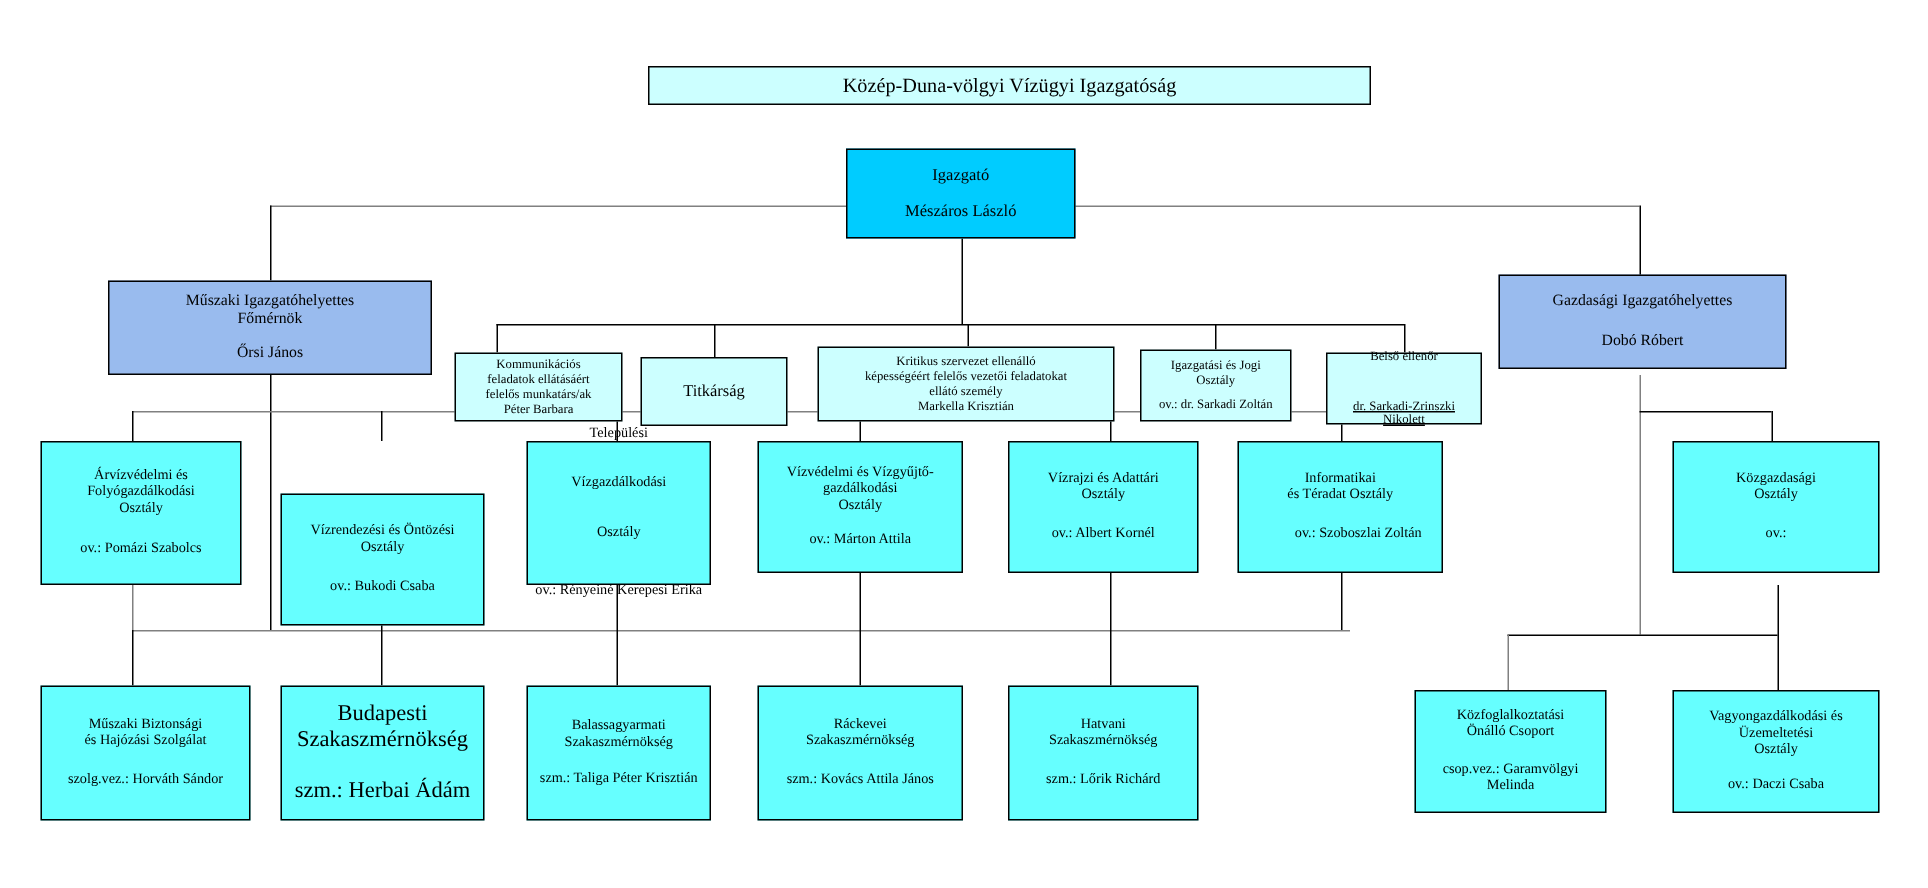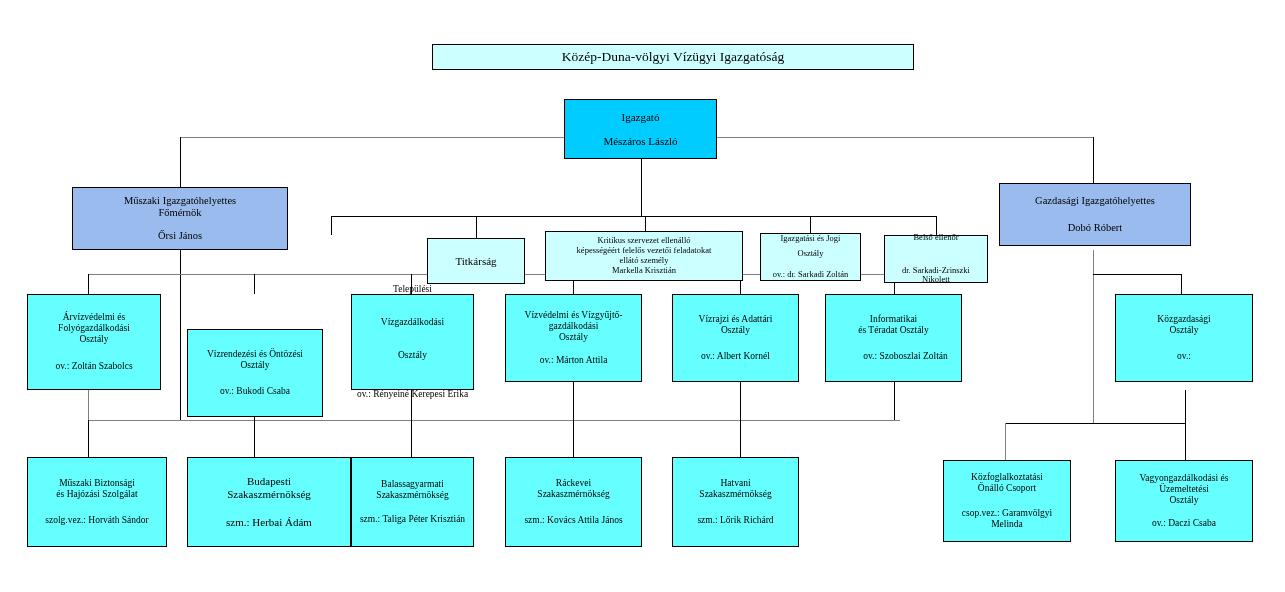--- a/index.html
+++ b/index.html
@@ -90,48 +90,54 @@
     <div class="title">Műszaki Igazgatóhelyettes</div>
     <div class="title">Főmérnök</div>
     <div class="person" style="margin-top:10px;">Őrsi János</div>
   </div>
 
   <div class="node c-deputy" style="left:999px;top:183px;width:192px;height:63px;font-size:10.5px;">
     <div class="title">Gazdasági Igazgatóhelyettes</div>
     <div class="person" style="margin-top:14px;">Dobó Róbert</div>
   </div>
 
+  <div class="node c-staff" style="left:303px;top:235px;width:112px;height:46px;font-size:8.5px;">
+    <div class="title">Kommunikációs</div>
+    <div class="title">feladatok ellátásáért</div>
+    <div class="title">felelős munkatárs/ak</div>
+    <div class="person">Péter Barbara</div>
+  </div>
 
   <div class="node c-staff" style="left:427px;top:238px;width:98px;height:46px;font-size:11px;">
     <div class="title">Titkárság</div>
   </div>
 
   <div class="node c-staff" style="left:545px;top:231px;width:198px;height:50px;font-size:8.5px;">
     <div class="title">Kritikus szervezet ellenálló</div>
     <div class="title">képességéért felelős vezetői feladatokat</div>
     <div class="title">ellátó személy</div>
     <div class="person">Markella Krisztián</div>
   </div>
 
-  <div class="node c-staff" style="left:760px;top:233px;width:101px;height:48px;font-size:8.5px;justify-content:space-between;">
+  <div class="node c-staff" style="left:760px;top:233px;width:101px;height:48px;font-size:8.5px;">
     <div class="title">Igazgatási és Jogi</div>
     <div class="title">Osztály</div>
     <div class="person" style="margin-top:6px;">ov.: dr. Sarkadi Zoltán</div>
   </div>
 
   <div class="node c-staff" style="left:884px;top:235px;width:104px;height:48px;font-size:8.5px;">
     <div class="title">Belső ellenőr</div>
-    <div class="person" style="margin-top:23px;max-width:96px;">dr. Sarkadi-Zrinszki Nikolett</div>
+    <div class="person" style="margin-top:23px;max-width:96px;text-decoration:underline;">dr. Sarkadi-Zrinszki Nikolett</div>
   </div>
 
   <div class="node c-unit" style="left:27px;top:294px;width:134px;height:96px;font-size:9.5px;">
     <div class="title">Árvízvédelmi és</div>
     <div class="title">Folyógazdálkodási</div>
     <div class="title">Osztály</div>
-    <div class="person" style="margin-top:16px;">ov.: Zoltán Szabolcs</div>
+    <div class="person" style="margin-top:16px;">ov.: Pomázi Szabolcs</div>
   </div>
 
   <div class="node c-unit" style="left:187px;top:294px;width:136px;height:88px;font-size:9.5px;margin-top:35px;">
     <div class="title">Vízrendezési és Öntözési</div>
     <div class="title">Osztály</div>
     <div class="person" style="margin-top:16px;">ov.: Bukodi Csaba</div>
   </div>
 
   <div class="node c-unit" style="left:351px;top:294px;width:123px;height:96px;font-size:9.5px;gap:22px;">
     <div class="title">Települési</div>
@@ -164,21 +170,21 @@
     <div class="title">Osztály</div>
     <div class="person" style="margin-top:16px;">ov.:</div>
   </div>
 
   <div class="node c-unit" style="left:27px;top:457px;width:140px;height:90px;font-size:9.5px;">
     <div class="title">Műszaki Biztonsági</div>
     <div class="title">és Hajózási Szolgálat</div>
     <div class="person" style="margin-top:16px;">szolg.vez.: Horváth Sándor</div>
   </div>
 
-  <div class="node c-unit" style="left:187px;top:457px;width:164px;height:90px;font-size:11px;">
+  <div class="node c-unit" style="left:187px;top:457px;width:136px;height:90px;font-size:15px;">
     <div class="title">Budapesti</div>
     <div class="title">Szakaszmérnökség</div>
     <div class="person" style="margin-top:16px;">szm.: Herbai Ádám</div>
   </div>
 
   <div class="node c-unit" style="left:351px;top:457px;width:123px;height:90px;font-size:9.5px;">
     <div class="title">Balassagyarmati</div>
     <div class="title">Szakaszmérnökség</div>
     <div class="person" style="margin-top:14px;max-width:116px;">szm.: Taliga Péter Krisztián</div>
   </div>

